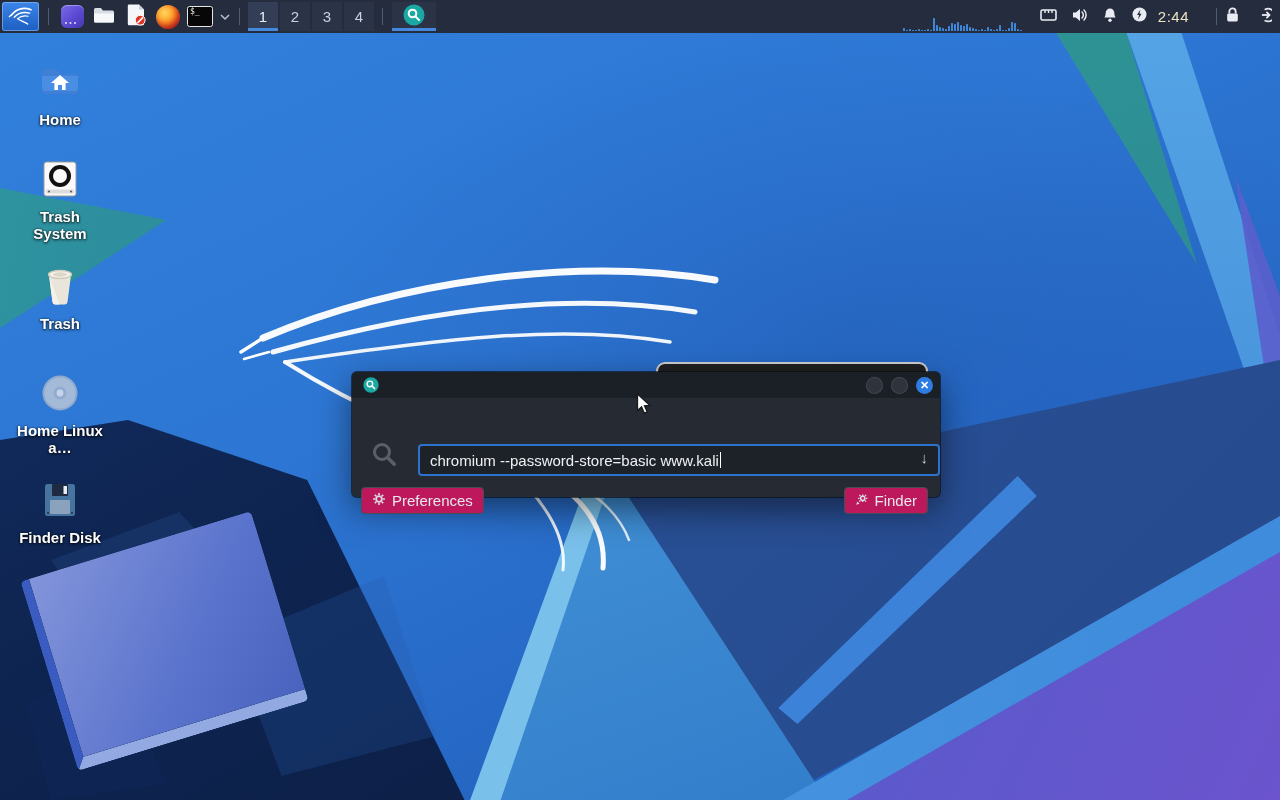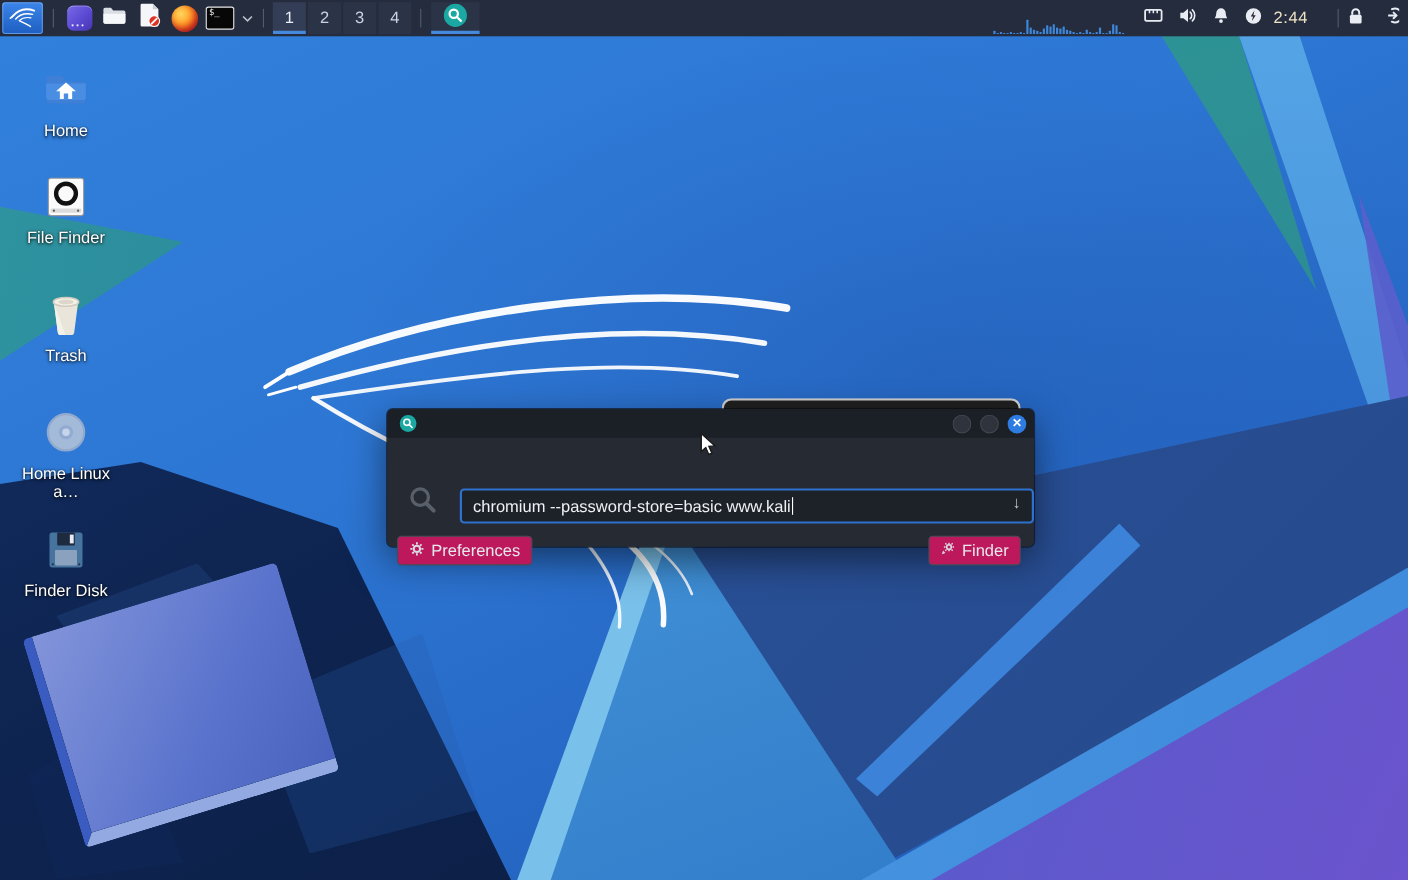--- a/index.html
+++ b/index.html
@@ -92,21 +92,21 @@
   .cpu{width:126px;height:29px;display:flex;align-items:flex-end;gap:1px;margin-right:10px;}
   .cpu-bar{width:2px;background:#3d86d8;border-radius:0.5px 0.5px 0 0;}
   .tray{display:flex;align-items:center;gap:13px;margin-right:10px;}
   .clock{font-size:15px;color:#ece2c4;letter-spacing:.5px;margin-right:20px;}
   .sess{display:flex;align-items:center;gap:13px;}
 
   
   .dt-icon{position:absolute;left:12px;width:96px;text-align:center;z-index:10;cursor:default;}
   .dt-icon .glyph{display:flex;justify-content:center;}
   .dt-icon .lbl{margin-top:7px;font-size:15px;color:#fff;
-    text-shadow:0 1px 3px rgba(0,0,0,.85),0 0 2px rgba(0,0,0,.6);}
+    text-shadow:0 1px 3px rgba(0,0,0,.85),0 0 2px rgba(0,0,0,.6);font-weight:bold;}
   .dt-0{top:60px}.dt-1{top:157px}.dt-2{top:264px}.dt-3{top:371px}.dt-4{top:478px}
 
   
   .ghost-win{position:absolute;left:656px;top:362px;width:268px;height:22px;z-index:15;
     background:#202020;border:2px solid #cdced0;border-bottom:none;border-radius:9px 9px 0 0;}
 
   
   .dialog{position:absolute;left:352px;top:372px;width:588px;height:125px;z-index:20;
     background:#262b33;border-radius:5px;
     box-shadow:0 12px 34px rgba(0,0,0,.5),0 0 0 1px rgba(10,12,16,.6);}
@@ -188,21 +188,21 @@
   <div class="dt-icon dt-1">
     <div class="glyph">
       <svg width="44" height="44" viewBox="0 0 44 44">
         <rect x="6" y="5" width="32" height="34" rx="2.5" fill="#fafafa" stroke="#9a9a9a" stroke-width="1"></rect>
         <circle cx="22" cy="19" r="9" fill="none" stroke="#111" stroke-width="4"></circle>
         <rect x="8" y="32.5" width="28" height="4" rx="1" fill="#dcdcdc"></rect>
         <circle cx="11" cy="34.5" r="1" fill="#555"></circle>
           <circle cx="33" cy="34.5" r="1" fill="#555"></circle>
       </svg>
     </div>
-    <div class="lbl">File Finder</div>
+    <div class="lbl">Trash System</div>
   </div>
 
   <div class="dt-icon dt-2">
     <div class="glyph">
       <svg width="44" height="44" viewBox="0 0 44 44">
         <path d="M11 11 L14.5 38 a3 3 0 003 2.6 h9 a3 3 0 003-2.6 L33 11z" fill="#e9e5da"></path>
         <path d="M11 11 L14.5 38 a3 3 0 003 2.6 h4z" fill="#f4f1e9"></path>
         <ellipse cx="22" cy="10.5" rx="11.5" ry="4" fill="#f4f1e9" stroke="#cfcabb" stroke-width="1.4"></ellipse>
         <ellipse cx="22" cy="10.5" rx="7" ry="2.2" fill="#dcd7c9"></ellipse>
       </svg>

